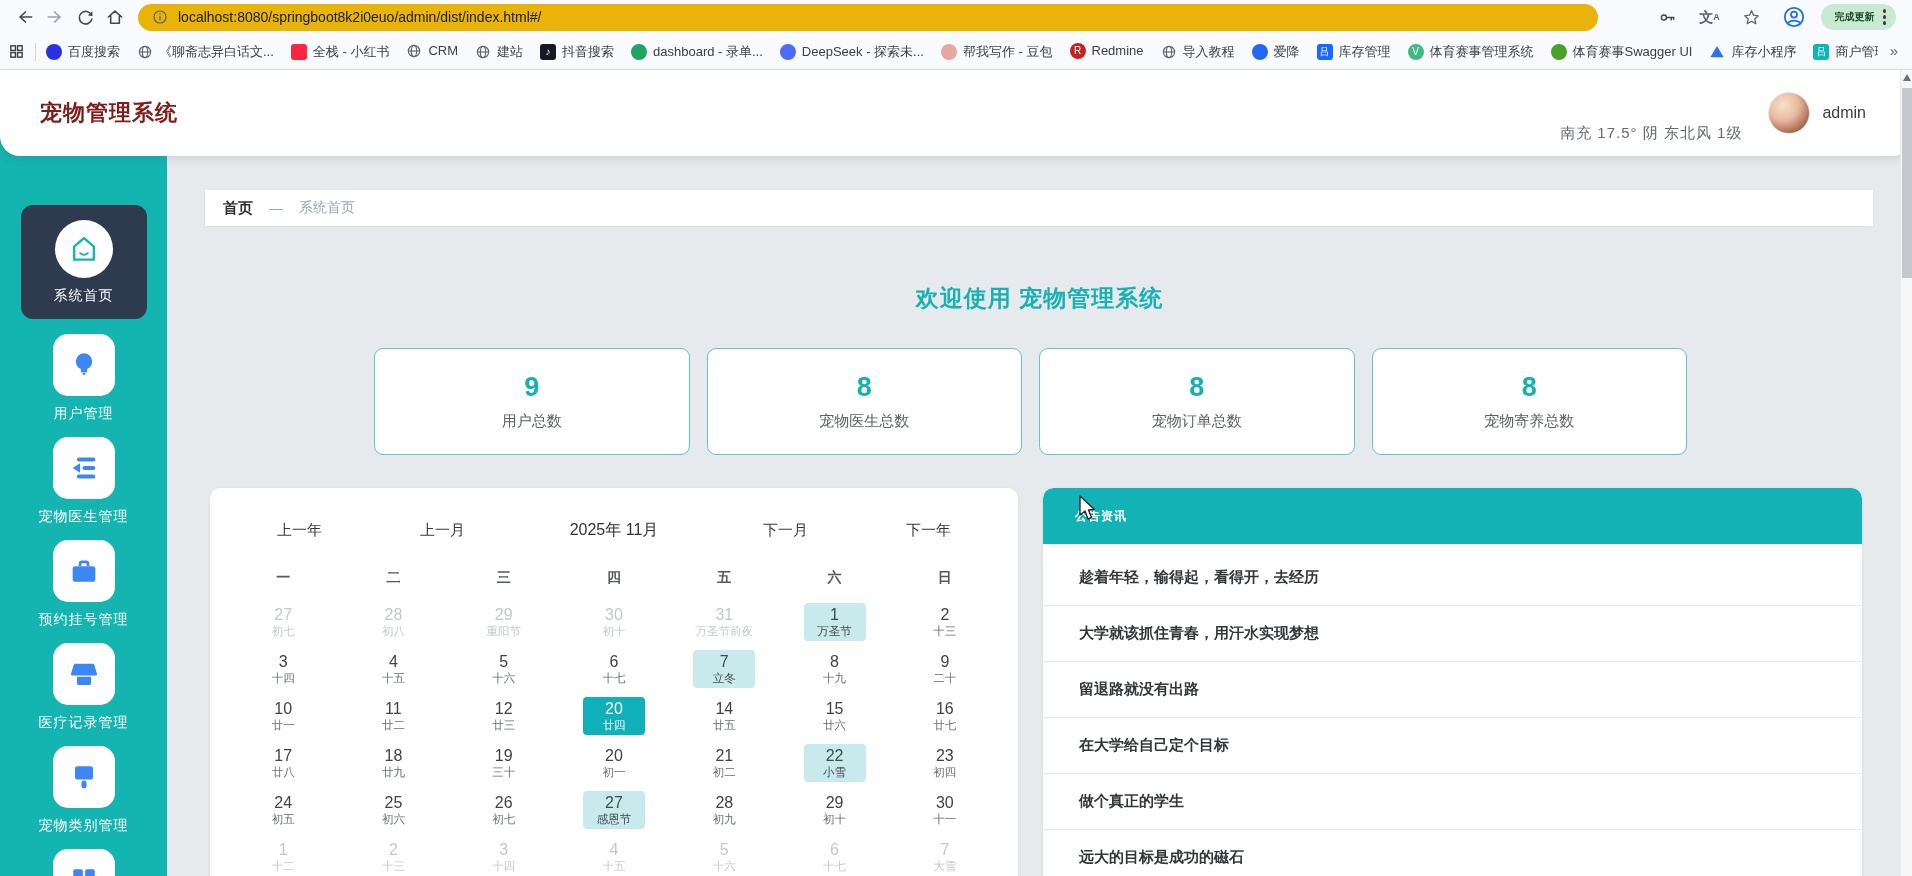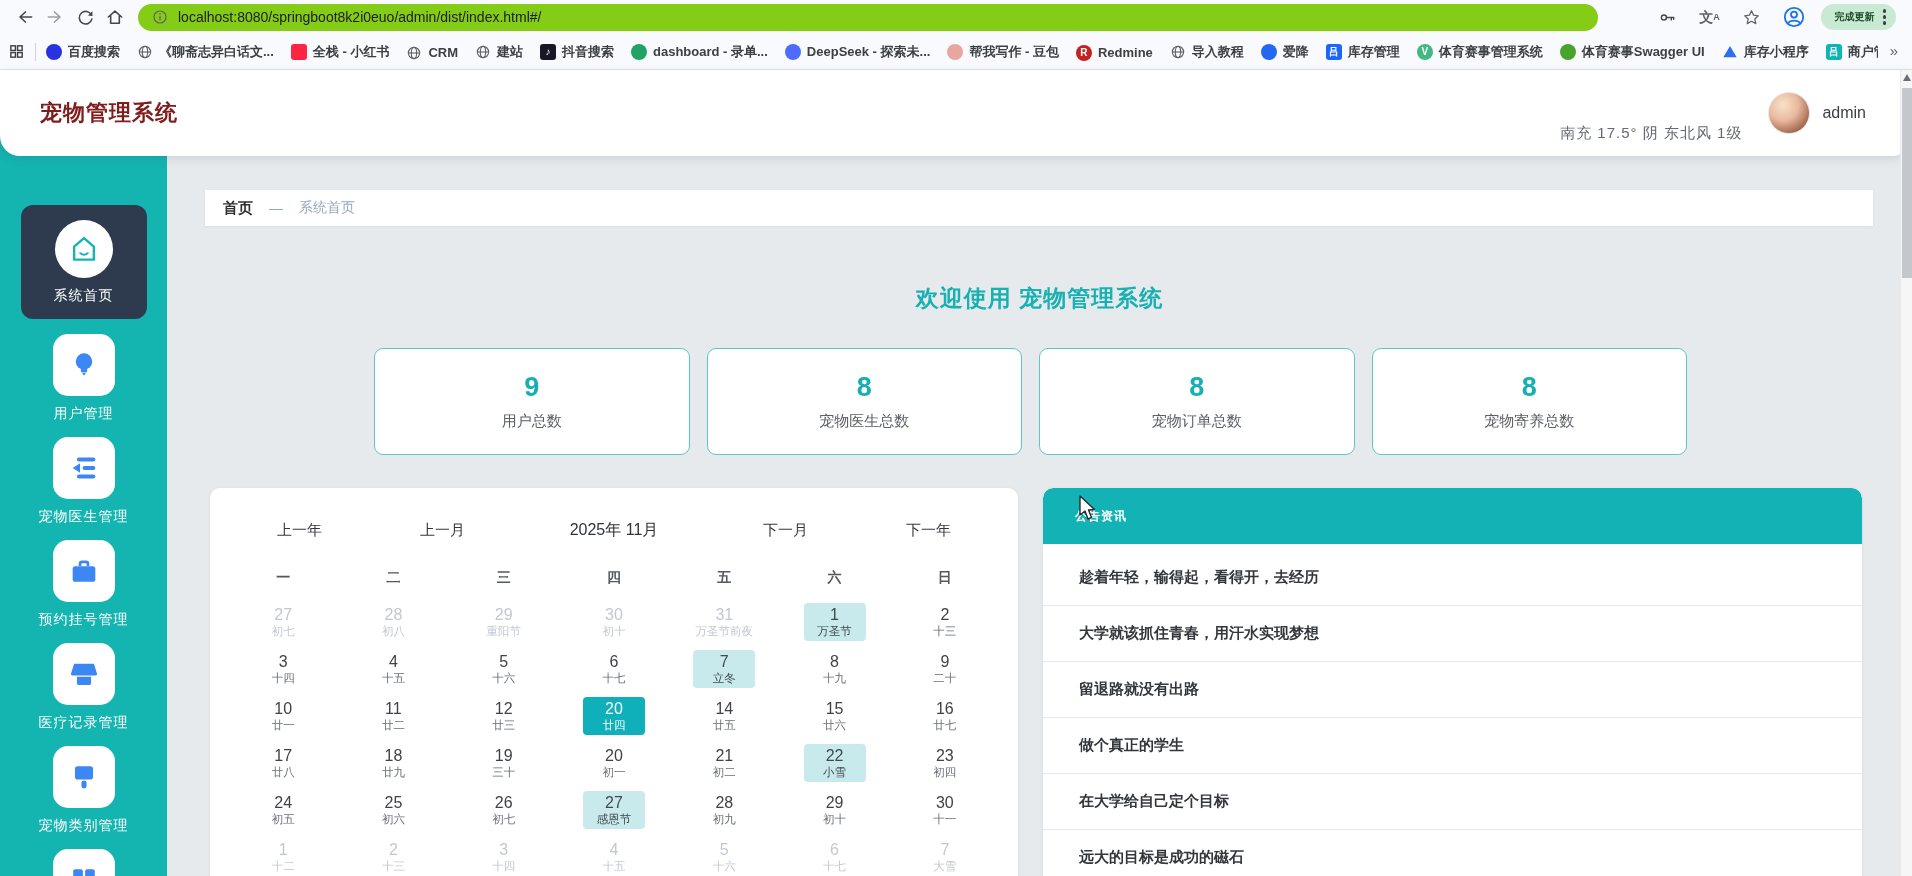--- a/index.html
+++ b/index.html
@@ -2,21 +2,21 @@
 <html><head>
 <meta charset="utf-8">
 <style>
   * { margin:0; padding:0; box-sizing:border-box; }
   body { font-family:"Liberation Sans","DejaVu Sans",sans-serif; background:#444; }
   #screen { position:relative; width:1912px; height:876px; overflow:hidden; background:#e7eaec; }
 
   
   .toolbar { position:absolute; left:0; top:0; width:100%; height:34px; background:#f8fafd; display:flex; align-items:center; padding:0 10px; }
   .nav-ic { width:30px; height:30px; display:flex; align-items:center; justify-content:center; border-radius:50%; cursor:pointer; flex:0 0 auto; }
-  .addr-pill { display:flex; align-items:center; height:27px; background:#84cc16; border-radius:14px; margin-left:8px; padding:0 14px; flex:0 1 1460px; min-width:0; }
+  .addr-pill { display:flex; align-items:center; height:27px; background:#eab308; border-radius:14px; margin-left:8px; padding:0 14px; flex:0 1 1460px; min-width:0; }
   .addr-url { font-size:14px; color:#202124; margin-left:10px; white-space:nowrap; }
   .tb-right { margin-left:auto; display:flex; align-items:center; gap:12px; padding-right:6px; }
   .upd-pill { display:flex; align-items:center; gap:8px; background:#c9ead2; border-radius:16px; padding:5px 10px 5px 14px; cursor:pointer; }
   .upd-txt { font-size:10px; font-weight:bold; color:#1f4d2b; }
   .dots { display:inline-flex; flex-direction:column; gap:2.5px; }
   .dots i { width:3.5px; height:3.5px; background:#3c4043; border-radius:50%; }
   .tr-icon { font-size:14px; color:#5f6368; font-weight:bold; line-height:1; }
   .tr-icon small { font-size:9px; vertical-align:super; }
 
   
@@ -166,21 +166,21 @@
       <svg width="17" height="17" viewBox="0 0 24 24">
           <g fill="none" stroke="#3c4043" stroke-width="2">
             <rect x="4" y="4" width="6.5" height="6.5"></rect>
             <rect x="13.5" y="4" width="6.5" height="6.5"></rect>
             <rect x="4" y="13.5" width="6.5" height="6.5"></rect>
             <rect x="13.5" y="13.5" width="6.5" height="6.5"></rect>
           </g>
         </svg>
     </span>
     <span class="bm-divider"></span>
-    <div id="bm-list" style="display:flex;align-items:flex-end;overflow:hidden;font-weight:bold;">
+    <div id="bm-list" style="display:flex;align-items:flex-start;overflow:hidden;">
         <div class="bm">
           <span class="bm-ic ci" style="background:#2932e1"></span>
           <span class="bm-label">百度搜索</span>
         </div>
         <div class="bm">
           <span class="bm-ic">
             <svg width="16" height="16" viewBox="0 0 24 24">
               <g stroke="#5f6368" stroke-width="1.7" fill="none">
                 <circle cx="12" cy="12" r="8.5"></circle>
                 <ellipse cx="12" cy="12" rx="4" ry="8.5"></ellipse>
@@ -671,24 +671,24 @@
         <div class="ann-item">
           <span>趁着年轻，输得起，看得开，去经历</span>
         </div>
         <div class="ann-item">
           <span>大学就该抓住青春，用汗水实现梦想</span>
         </div>
         <div class="ann-item">
           <span>留退路就没有出路</span>
         </div>
         <div class="ann-item">
+          <span>在大学给自己定个目标</span>
+        </div>
+        <div class="ann-item">
           <span>做个真正的学生</span>
-        </div>
-        <div class="ann-item">
-          <span>在大学给自己定个目标</span>
         </div>
         <div class="ann-item">
           <span>远大的目标是成功的磁石</span>
         </div>
       </div>
   </div>
 
   <div class="scrollbar">
     <span class="sb-up"></span>
     <span class="sb-thumb"></span>

